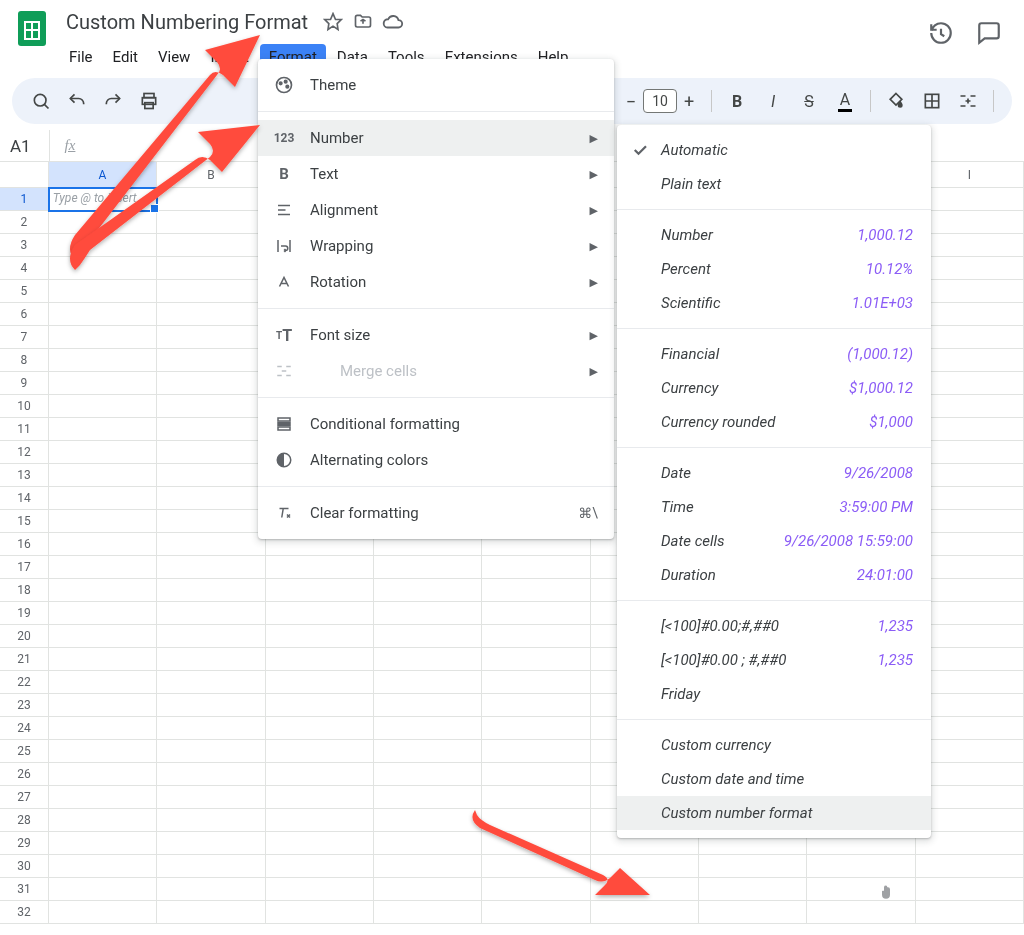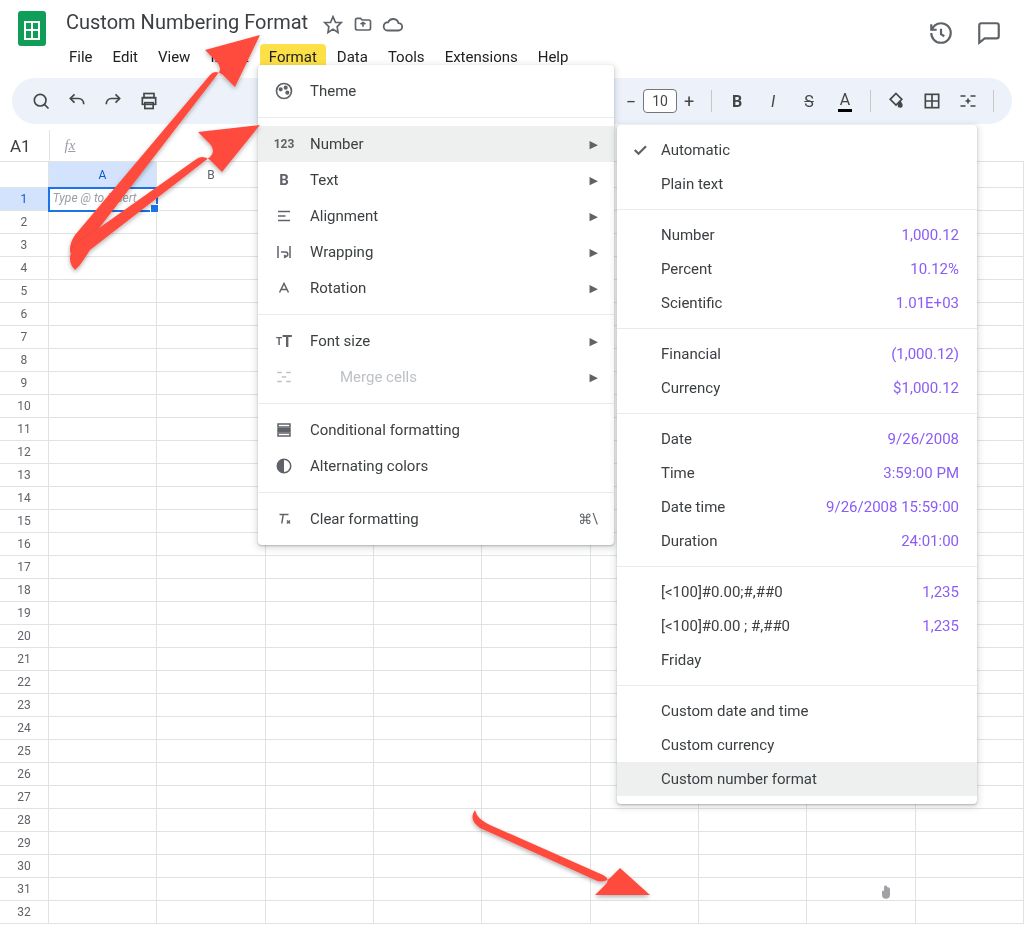--- a/index.html
+++ b/index.html
@@ -8,26 +8,26 @@
 .sheets-logo { width: 40px; height: 40px; display: flex; align-items: center; justify-content: center; margin-right: 8px; }
 .sheets-logo-icon { width: 28px; height: 35px; background: #0f9d58; border-radius: 3px; position: relative; }
 .sheets-logo-icon::after { content: ""; position: absolute; top: 10px; left: 6px; right: 6px; bottom: 6px; background:
   linear-gradient(#fff,#fff) 0 0/100% 2px no-repeat,
   linear-gradient(#fff,#fff) 0 50%/100% 2px no-repeat,
   linear-gradient(#fff,#fff) 0 100%/100% 2px no-repeat,
   linear-gradient(#fff,#fff) 0 0/2px 100% no-repeat,
   linear-gradient(#fff,#fff) 50% 0/2px 100% no-repeat,
   linear-gradient(#fff,#fff) 100% 0/2px 100% no-repeat; }
 .title-area { flex: 1; }
-.title-row { display: flex; align-items: flex-end; gap: 8px; }
+.title-row { display: flex; align-items: center; gap: 8px; }
 .doc-title { font-size: 20px; color: #3c4043; padding: 2px 6px; }
 .title-icon { width: 22px; height: 22px; color: #5f6368; display: flex; align-items: center; justify-content: center; }
 .menu-bar { display: flex; gap: 2px; margin-top: 8px; }
 .menu-item { font-size: 15px; color: #202124; padding: 4px 9px; border-radius: 4px; cursor: pointer; }
-.menu-item.active { background: #fde047; }
+.menu-item.active { background: #3b82f6; }
 .header-right { display: flex; align-items: center; gap: 22px; padding-right: 10px; padding-top: 12px; }
 .hdr-icon { width: 26px; height: 26px; color: #5f6368; }
 .toolbar-wrap { padding: 8px 12px 0 12px; }
 .toolbar { background: #edf2fa; border-radius: 28px; height: 46px; display: flex; align-items: center; padding: 0 14px; gap: 6px; }
 .tb-btn { width: 30px; height: 30px; display: flex; align-items: center; justify-content: center; color: #444746; border-radius: 4px; }
 .tb-sep { width: 1px; height: 22px; background: #c7c7c7; margin: 0 4px; }
 .font-size-box { display: flex; align-items: center; }
 .fs-btn { width: 24px; height: 24px; display: flex; align-items: center; justify-content: center; color: #444746; font-size: 18px; }
 .fs-input { width: 34px; height: 24px; border: 1px solid #747775; border-radius: 4px; text-align: center; font-size: 14px; color: #444746; background: #fff; }
 .formula-bar { display: flex; align-items: center; border-bottom: 1px solid #e1e3e1; height: 32px; margin-top: 6px; }
@@ -40,31 +40,31 @@
 .col-h.sel { background: #d3e3fd; color: #0b57d0; }
 .rows { }
 .row { display: flex; }
 .row-h { width: 50px; height: 23px; background: #fff; border-right: 1px solid #e1e3e1; border-bottom: 1px solid #e1e3e1; display: flex; align-items: center; justify-content: center; font-size: 12px; color: #5f6368; }
 .row-h.sel { background: #d3e3fd; color: #0b57d0; }
 .cell { width: 111px; height: 23px; border-right: 1px solid #e1e3e1; border-bottom: 1px solid #e1e3e1; background: #fff; }
 .cell.active { outline: 2px solid #1a73e8; outline-offset: -1px; position: relative; }
 .cell.active .ph { font-size: 12px; font-style: italic; color: #9aa0a6; padding: 3px 4px; display: block; }
 .cell.active::after { content: ""; position: absolute; right: -3px; bottom: -3px; width: 7px; height: 7px; background: #1a73e8; border: 1px solid #fff; }
 .dropdown { position: absolute; background: #fff; box-shadow: 0 2px 6px 2px rgba(60,64,67,.15), 0 1px 2px rgba(60,64,67,.3); border-radius: 4px; z-index: 100; font-size: 15px; color: #3c4043; }
-.format-menu { top: 65px; left: 258px; width: 356px; padding: 8px 0; }
+.format-menu { top: 59px; left: 258px; width: 356px; padding: 8px 0; }
 .fm-item { display: flex; align-items: center; padding: 8px 16px; gap: 16px; cursor: pointer; position: relative; }
 .fm-item.hl { background: #eef0f0; justify-content: flex-end; }
 .fm-item.disabled { color: #bdc1c6; gap: 46px; }
 .fm-icon { width: 20px; height: 20px; display: flex; align-items: center; justify-content: center; color: #5f6368; flex-shrink: 0; }
 .fm-item.disabled .fm-icon { color: #bdc1c6; }
 .fm-label { flex: 1; }
 .fm-arrow { font-size: 11px; color: #5f6368; }
 .fm-shortcut { color: #5f6368; font-size: 14px; }
 .fm-sep { height: 1px; background: #e8eaed; margin: 8px 0; }
-.number-menu { top: 125px; left: 617px; width: 360px; padding: 8px 0; max-height: 810px; }
+.number-menu { top: 125px; left: 617px; width: 314px; padding: 8px 0; max-height: 810px; font-style: italic; }
 .nm-item { display: flex; align-items: center; padding: 8px 18px 8px 44px; cursor: pointer; position: relative; gap: 10px; }
 .nm-item.hl { background: #eef0f0; }
 .nm-check { position: absolute; left: 14px; width: 18px; height: 18px; color: #5f6368; }
 .nm-label { flex: 1; }
 .nm-example { color: #8b5cf6; font-size: 15px; }
 .nm-sep { height: 1px; background: #e8eaed; margin: 8px 0; }
 .arrow-annot { position: absolute; z-index: 200; pointer-events: none; }
 .cursor-icon { position: absolute; z-index: 300; width: 16px; height: 16px; }
 svg { display: block; }
 </style>
@@ -735,55 +735,59 @@
     </div>
   <div class="nm-sep"></div>
   <div class="nm-item">
       <span class="nm-label">Financial</span>
       <span class="nm-example">(1,000.12)</span>
     </div>
   <div class="nm-item">
       <span class="nm-label">Currency</span>
       <span class="nm-example">$1,000.12</span>
     </div>
+  <div class="nm-item">
+      <span class="nm-label">Currency rounded</span>
+      <span class="nm-example">$1,000</span>
+    </div>
   <div class="nm-sep"></div>
   <div class="nm-item">
       <span class="nm-label">Date</span>
       <span class="nm-example">9/26/2008</span>
     </div>
   <div class="nm-item">
       <span class="nm-label">Time</span>
       <span class="nm-example">3:59:00 PM</span>
     </div>
   <div class="nm-item">
-      <span class="nm-label">Date time</span>
+      <span class="nm-label">Date cells</span>
       <span class="nm-example">9/26/2008 15:59:00</span>
     </div>
   <div class="nm-item">
       <span class="nm-label">Duration</span>
       <span class="nm-example">24:01:00</span>
     </div>
   <div class="nm-sep"></div>
   <div class="nm-item">
       <span class="nm-label">[&lt;100]#0.00;#,##0</span>
       <span class="nm-example">1,235</span>
     </div>
   <div class="nm-item">
       <span class="nm-label">[&lt;100]#0.00 ; #,##0</span>
       <span class="nm-example">1,235</span>
     </div>
   <div class="nm-item">
       <span class="nm-label">Friday</span>
     </div>
   <div class="nm-sep"></div>
   <div class="nm-item">
+      <span class="nm-label">Custom currency</span>
+    </div>
+  <div class="nm-item">
       <span class="nm-label">Custom date and time</span>
-    </div>
-  <div class="nm-item">
-      <span class="nm-label">Custom currency</span>
     </div>
   <div class="nm-item hl">
       <span class="nm-label">Custom number format</span>
     </div>
 </div>
 
 <svg class="arrow-annot" style="top:20px;left:60px" width="210" height="260" viewBox="0 0 210 260">
   <defs>
       <filter id="s1">
         <feDropShadow dx="0" dy="2" stdDeviation="2" flood-opacity="0.3"></feDropShadow>

